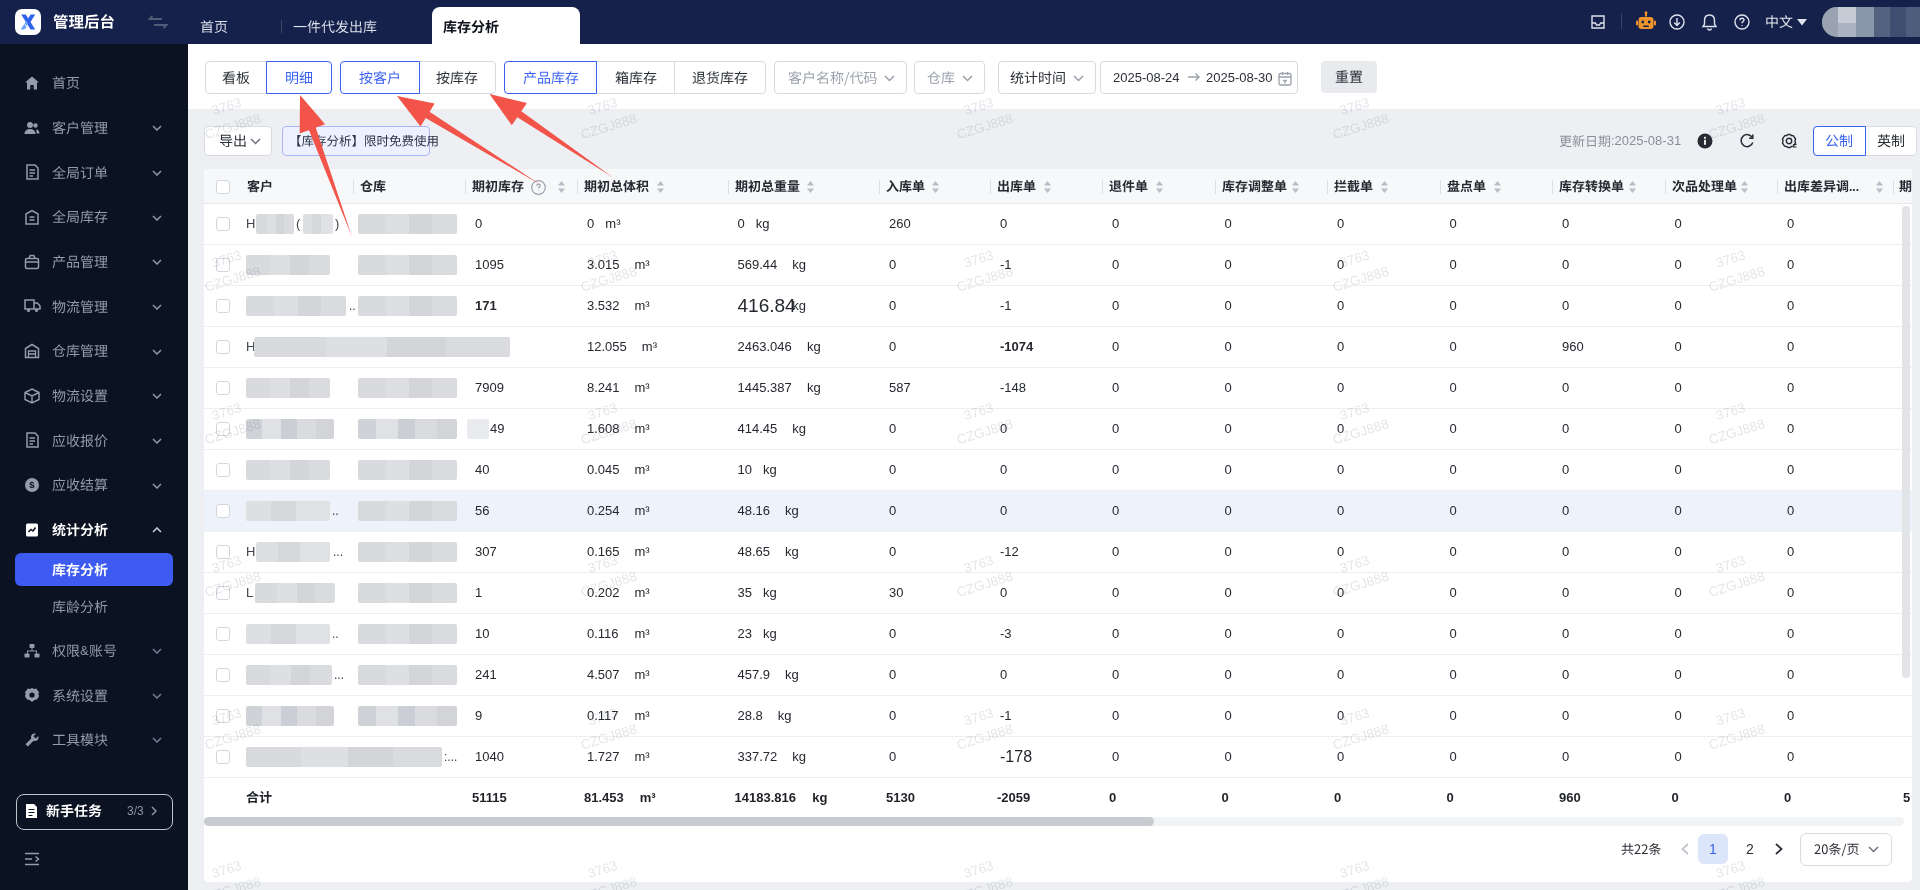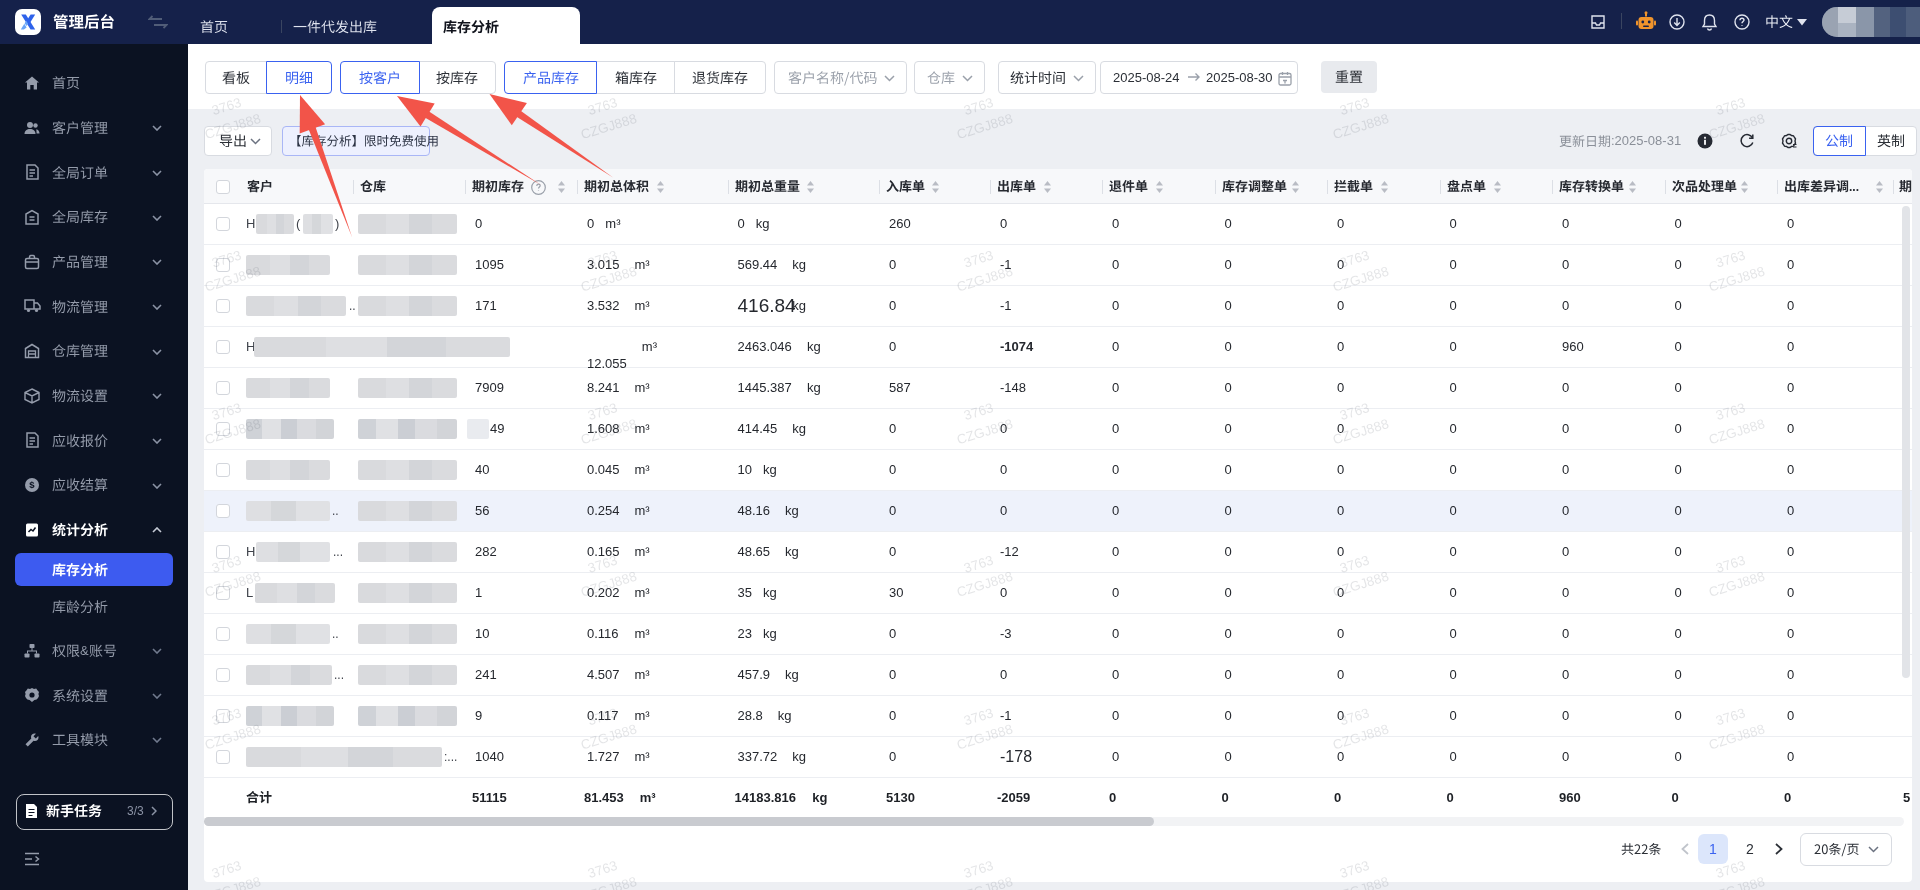--- a/index.html
+++ b/index.html
@@ -769,39 +769,39 @@
 <div style="position:absolute;top:255.2px;font-size:13px;color:#25282e;font-weight:400;line-height:20px;white-space:nowrap;left:1337px;">0</div>
 <div style="position:absolute;top:255.2px;font-size:13px;color:#25282e;font-weight:400;line-height:20px;white-space:nowrap;left:1449.5px;">0</div>
 <div style="position:absolute;top:255.2px;font-size:13px;color:#25282e;font-weight:400;line-height:20px;white-space:nowrap;left:1562px;">0</div>
 <div style="position:absolute;top:255.2px;font-size:13px;color:#25282e;font-weight:400;line-height:20px;white-space:nowrap;left:1674.5px;">0</div>
 <div style="position:absolute;top:255.2px;font-size:13px;color:#25282e;font-weight:400;line-height:20px;white-space:nowrap;left:1787px;">0</div>
 <div style="position:absolute;left:204px;top:325.5px;width:1708px;height:1px;background:#ECEEF2"></div>
 <div style="position:absolute;left:216px;top:299.0px;width:14px;height:14px;border:1.2px solid #d3d6dc;border-radius:3px;background:#fff;box-sizing:border-box"></div>
 <div style="position:absolute;left:246px;top:296.0px;width:100px;height:20px;background:linear-gradient(90deg,#d9dadd 0%,#d9dadd 28%,#dedfe2 28%,#dedfe2 52%,#d3d5d9 52%,#d3d5d9 75%,#dadbde 75%);border-radius:2px"></div>
 <div style="position:absolute;top:297.0px;font-size:12px;color:#3f434b;font-weight:400;line-height:18px;white-space:nowrap;left:349px;">..</div>
 <div style="position:absolute;left:358px;top:296.0px;width:99px;height:20px;background:linear-gradient(90deg,#d9dadd 0%,#d9dadd 28%,#dedfe2 28%,#dedfe2 52%,#d3d5d9 52%,#d3d5d9 75%,#dadbde 75%);border-radius:2px"></div>
-<div style="position:absolute;top:296.2px;font-size:13px;color:#25282e;font-weight:400;line-height:20px;white-space:nowrap;left:475px;">171</div>
+<div style="position:absolute;top:296.2px;font-size:13px;color:#25282e;font-weight:700;line-height:20px;white-space:nowrap;left:475px;">171</div>
 <div style="position:absolute;top:296.2px;font-size:13px;color:#25282e;font-weight:400;line-height:20px;white-space:nowrap;left:587px;">3.532</div>
 <div style="position:absolute;top:296.2px;font-size:13px;color:#25282e;font-weight:400;line-height:20px;white-space:nowrap;left:634.5px;">m³</div>
 <div style="position:absolute;top:296.2px;font-size:19px;color:#25282e;font-weight:400;line-height:20px;white-space:nowrap;left:737.5px;">416.84</div>
 <div style="position:absolute;top:296.2px;font-size:13px;color:#25282e;font-weight:400;line-height:20px;white-space:nowrap;left:792.3px;">kg</div>
 <div style="position:absolute;top:296.2px;font-size:13px;color:#25282e;font-weight:400;line-height:20px;white-space:nowrap;left:889px;">0</div>
 <div style="position:absolute;top:296.2px;font-size:13px;color:#25282e;font-weight:400;line-height:20px;white-space:nowrap;left:1000px;">-1</div>
 <div style="position:absolute;top:296.2px;font-size:13px;color:#25282e;font-weight:400;line-height:20px;white-space:nowrap;left:1112px;">0</div>
 <div style="position:absolute;top:296.2px;font-size:13px;color:#25282e;font-weight:400;line-height:20px;white-space:nowrap;left:1224.5px;">0</div>
 <div style="position:absolute;top:296.2px;font-size:13px;color:#25282e;font-weight:400;line-height:20px;white-space:nowrap;left:1337px;">0</div>
 <div style="position:absolute;top:296.2px;font-size:13px;color:#25282e;font-weight:400;line-height:20px;white-space:nowrap;left:1449.5px;">0</div>
 <div style="position:absolute;top:296.2px;font-size:13px;color:#25282e;font-weight:400;line-height:20px;white-space:nowrap;left:1562px;">0</div>
 <div style="position:absolute;top:296.2px;font-size:13px;color:#25282e;font-weight:400;line-height:20px;white-space:nowrap;left:1674.5px;">0</div>
 <div style="position:absolute;top:296.2px;font-size:13px;color:#25282e;font-weight:400;line-height:20px;white-space:nowrap;left:1787px;">0</div>
 <div style="position:absolute;left:204px;top:366.5px;width:1708px;height:1px;background:#ECEEF2"></div>
 <div style="position:absolute;left:216px;top:340.0px;width:14px;height:14px;border:1.2px solid #d3d6dc;border-radius:3px;background:#fff;box-sizing:border-box"></div>
 <div style="position:absolute;top:337.2px;font-size:13px;color:#3f434b;font-weight:400;line-height:20px;white-space:nowrap;left:246px;">H</div>
 <div style="position:absolute;left:254px;top:337.0px;width:256px;height:20px;background:linear-gradient(90deg,#d9dadd 0%,#d9dadd 28%,#dedfe2 28%,#dedfe2 52%,#d3d5d9 52%,#d3d5d9 75%,#dadbde 75%);border-radius:2px"></div>
-<div style="position:absolute;top:337.2px;font-size:13px;color:#25282e;font-weight:400;line-height:20px;white-space:nowrap;left:587px;margin-top:17px;">12.055</div>
+<div style="position:absolute;top:337.2px;font-size:13px;color:#25282e;font-weight:400;line-height:20px;white-space:nowrap;left:587px;">12.055</div>
 <div style="position:absolute;top:337.2px;font-size:13px;color:#25282e;font-weight:400;line-height:20px;white-space:nowrap;left:641.8px;">m³</div>
 <div style="position:absolute;top:337.2px;font-size:13px;color:#25282e;font-weight:400;line-height:20px;white-space:nowrap;left:737.5px;">2463.046</div>
 <div style="position:absolute;top:337.2px;font-size:13px;color:#25282e;font-weight:400;line-height:20px;white-space:nowrap;left:806.9px;">kg</div>
 <div style="position:absolute;top:337.2px;font-size:13px;color:#25282e;font-weight:400;line-height:20px;white-space:nowrap;left:889px;">0</div>
 <div style="position:absolute;top:337.2px;font-size:13px;color:#25282e;font-weight:700;line-height:20px;white-space:nowrap;left:1000px;">-1074</div>
 <div style="position:absolute;top:337.2px;font-size:13px;color:#25282e;font-weight:400;line-height:20px;white-space:nowrap;left:1112px;">0</div>
 <div style="position:absolute;top:337.2px;font-size:13px;color:#25282e;font-weight:400;line-height:20px;white-space:nowrap;left:1224.5px;">0</div>
 <div style="position:absolute;top:337.2px;font-size:13px;color:#25282e;font-weight:400;line-height:20px;white-space:nowrap;left:1337px;">0</div>
 <div style="position:absolute;top:337.2px;font-size:13px;color:#25282e;font-weight:400;line-height:20px;white-space:nowrap;left:1449.5px;">0</div>
 <div style="position:absolute;top:337.2px;font-size:13px;color:#25282e;font-weight:400;line-height:20px;white-space:nowrap;left:1562px;">960</div>
@@ -881,21 +881,21 @@
 <div style="position:absolute;top:501.2px;font-size:13px;color:#25282e;font-weight:400;line-height:20px;white-space:nowrap;left:1449.5px;">0</div>
 <div style="position:absolute;top:501.2px;font-size:13px;color:#25282e;font-weight:400;line-height:20px;white-space:nowrap;left:1562px;">0</div>
 <div style="position:absolute;top:501.2px;font-size:13px;color:#25282e;font-weight:400;line-height:20px;white-space:nowrap;left:1674.5px;">0</div>
 <div style="position:absolute;top:501.2px;font-size:13px;color:#25282e;font-weight:400;line-height:20px;white-space:nowrap;left:1787px;">0</div>
 <div style="position:absolute;left:204px;top:571.5px;width:1708px;height:1px;background:#ECEEF2"></div>
 <div style="position:absolute;left:216px;top:545.0px;width:14px;height:14px;border:1.2px solid #d3d6dc;border-radius:3px;background:#fff;box-sizing:border-box"></div>
 <div style="position:absolute;top:542.2px;font-size:13px;color:#3f434b;font-weight:400;line-height:20px;white-space:nowrap;left:246px;">H</div>
 <div style="position:absolute;left:256px;top:542.0px;width:74px;height:20px;background:linear-gradient(90deg,#dedfe2 0%,#dedfe2 30%,#d5d7da 30%,#d5d7da 60%,#e0e1e4 60%);border-radius:2px"></div>
 <div style="position:absolute;top:543.0px;font-size:12px;color:#3f434b;font-weight:400;line-height:18px;white-space:nowrap;left:333px;">...</div>
 <div style="position:absolute;left:358px;top:542.0px;width:99px;height:20px;background:linear-gradient(90deg,#d9dadd 0%,#d9dadd 28%,#dedfe2 28%,#dedfe2 52%,#d3d5d9 52%,#d3d5d9 75%,#dadbde 75%);border-radius:2px"></div>
-<div style="position:absolute;top:542.2px;font-size:13px;color:#25282e;font-weight:400;line-height:20px;white-space:nowrap;left:475px;">282</div>
+<div style="position:absolute;top:542.2px;font-size:13px;color:#25282e;font-weight:400;line-height:20px;white-space:nowrap;left:475px;">307</div>
 <div style="position:absolute;top:542.2px;font-size:13px;color:#25282e;font-weight:400;line-height:20px;white-space:nowrap;left:587px;">0.165</div>
 <div style="position:absolute;top:542.2px;font-size:13px;color:#25282e;font-weight:400;line-height:20px;white-space:nowrap;left:634.5px;">m³</div>
 <div style="position:absolute;top:542.2px;font-size:13px;color:#25282e;font-weight:400;line-height:20px;white-space:nowrap;left:737.5px;">48.65</div>
 <div style="position:absolute;top:542.2px;font-size:13px;color:#25282e;font-weight:400;line-height:20px;white-space:nowrap;left:785.0px;">kg</div>
 <div style="position:absolute;top:542.2px;font-size:13px;color:#25282e;font-weight:400;line-height:20px;white-space:nowrap;left:889px;">0</div>
 <div style="position:absolute;top:542.2px;font-size:13px;color:#25282e;font-weight:400;line-height:20px;white-space:nowrap;left:1000px;">-12</div>
 <div style="position:absolute;top:542.2px;font-size:13px;color:#25282e;font-weight:400;line-height:20px;white-space:nowrap;left:1112px;">0</div>
 <div style="position:absolute;top:542.2px;font-size:13px;color:#25282e;font-weight:400;line-height:20px;white-space:nowrap;left:1224.5px;">0</div>
 <div style="position:absolute;top:542.2px;font-size:13px;color:#25282e;font-weight:400;line-height:20px;white-space:nowrap;left:1337px;">0</div>
 <div style="position:absolute;top:542.2px;font-size:13px;color:#25282e;font-weight:400;line-height:20px;white-space:nowrap;left:1449.5px;">0</div>

